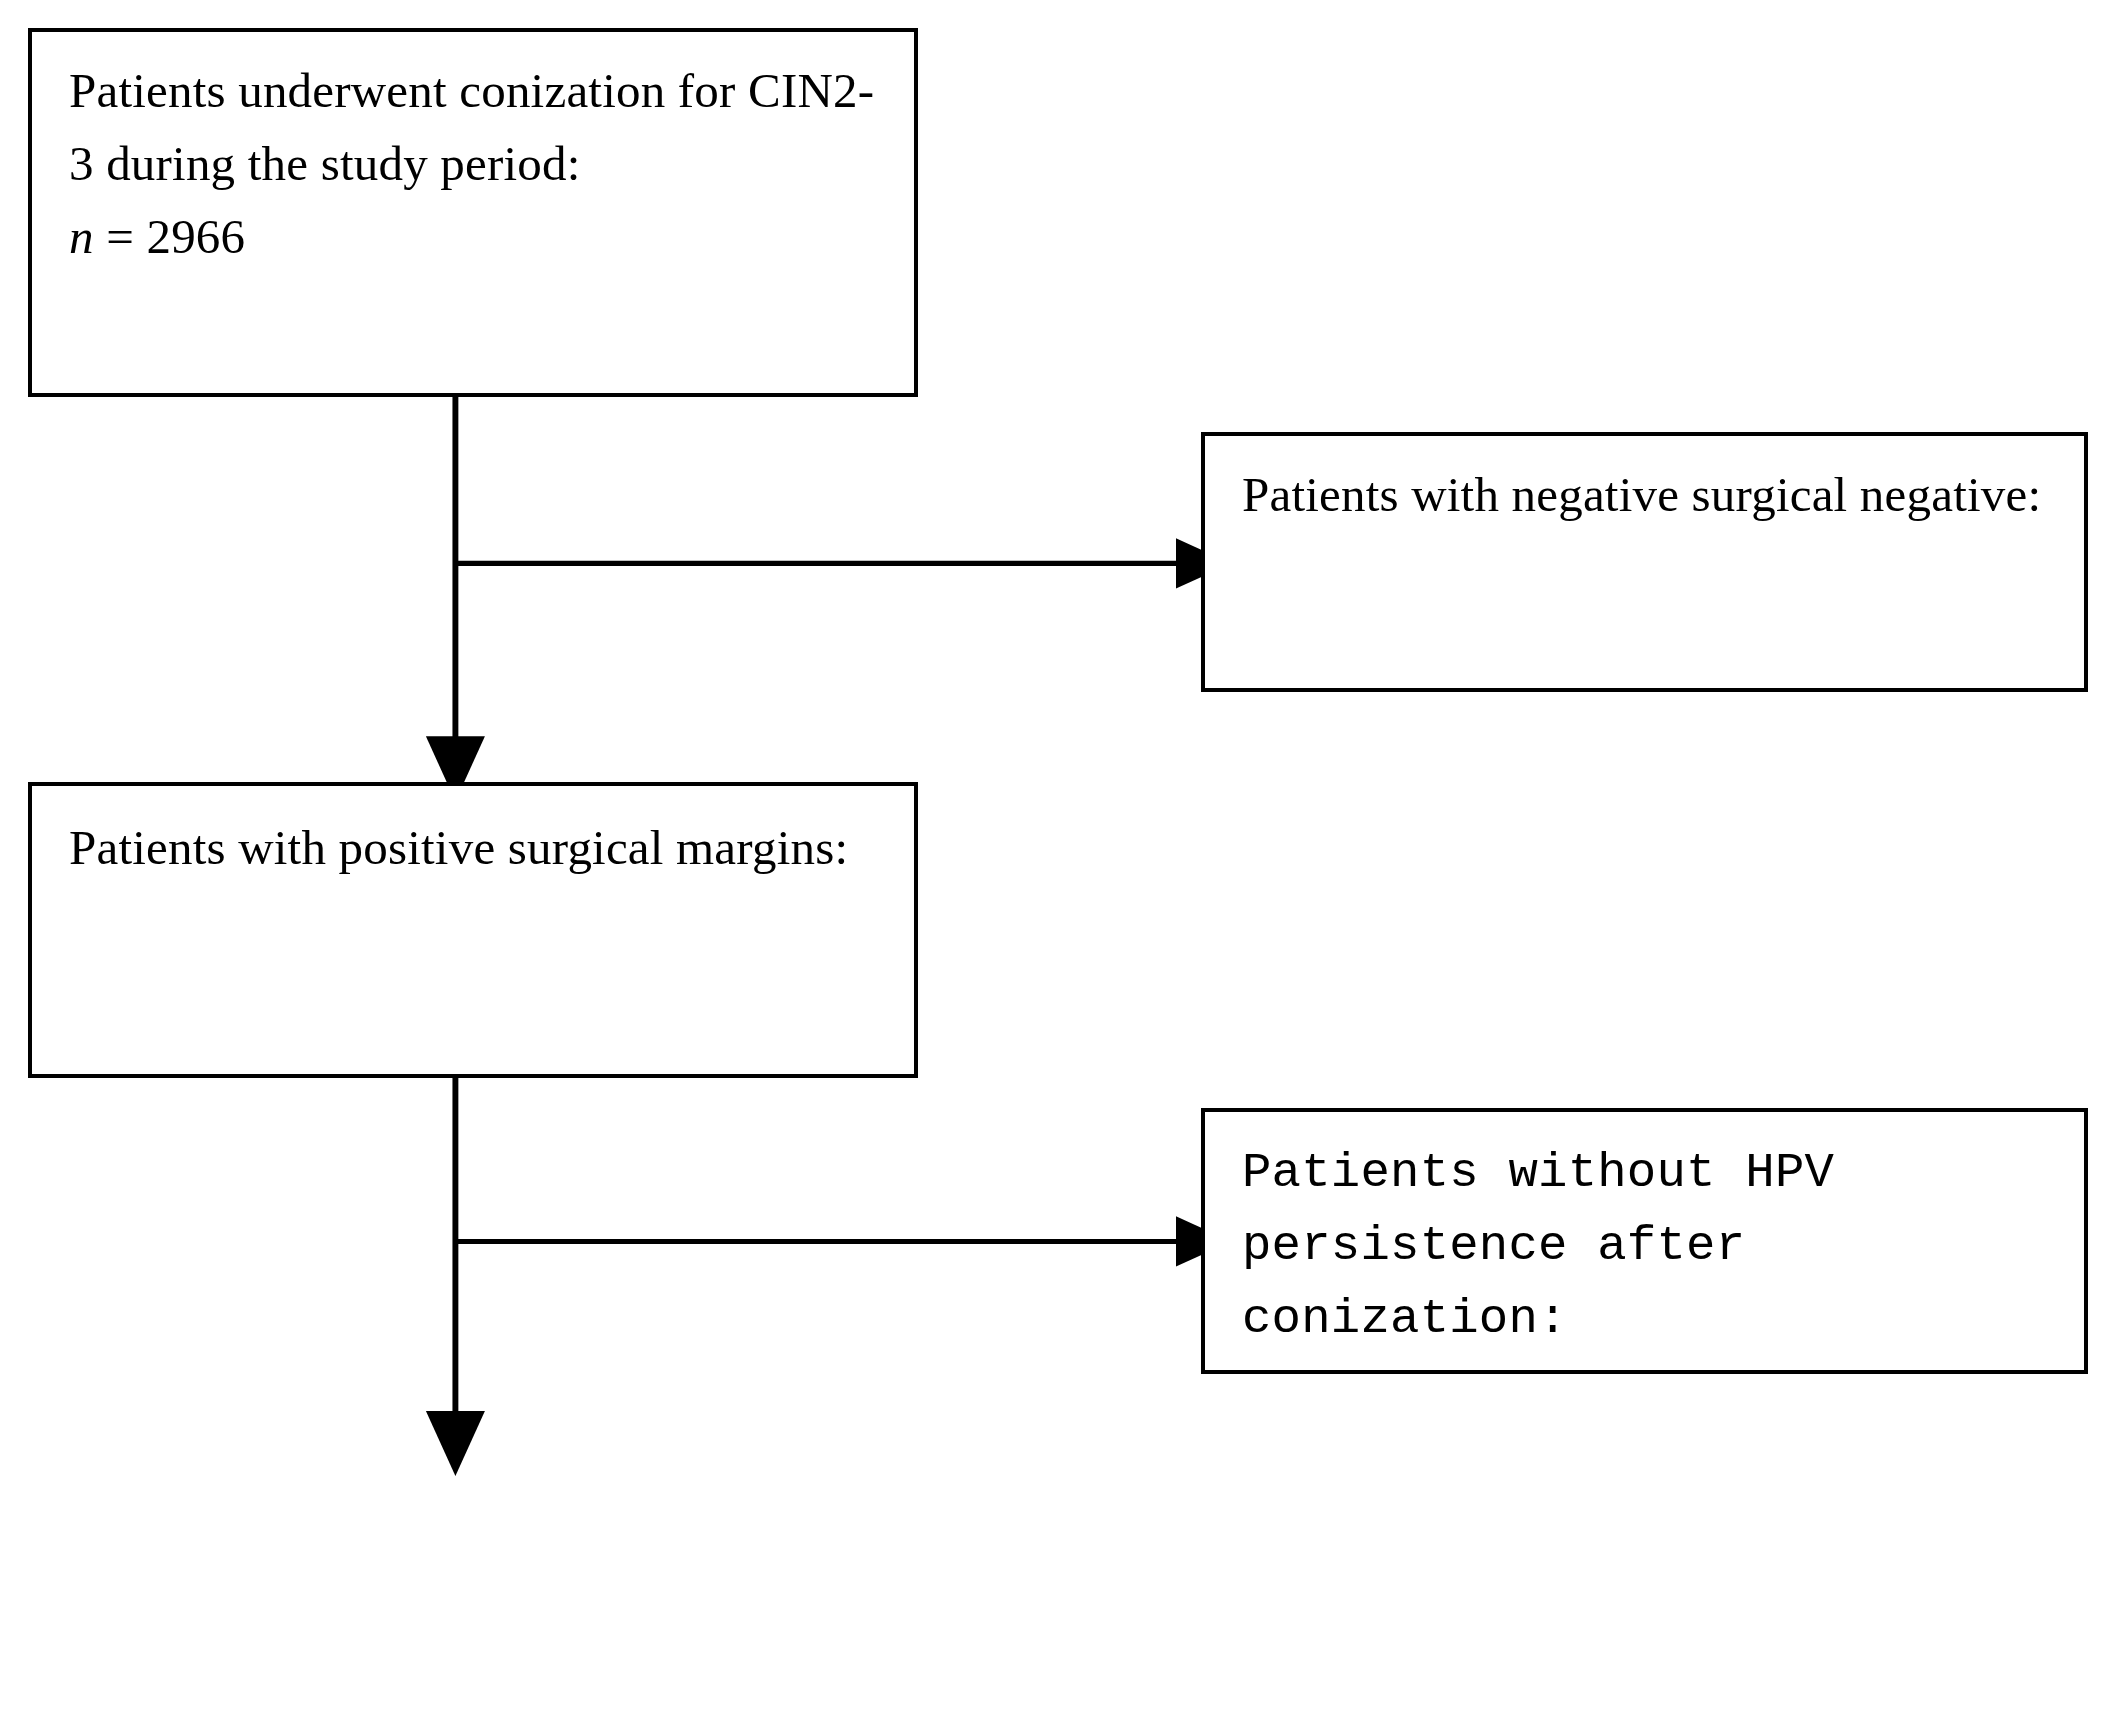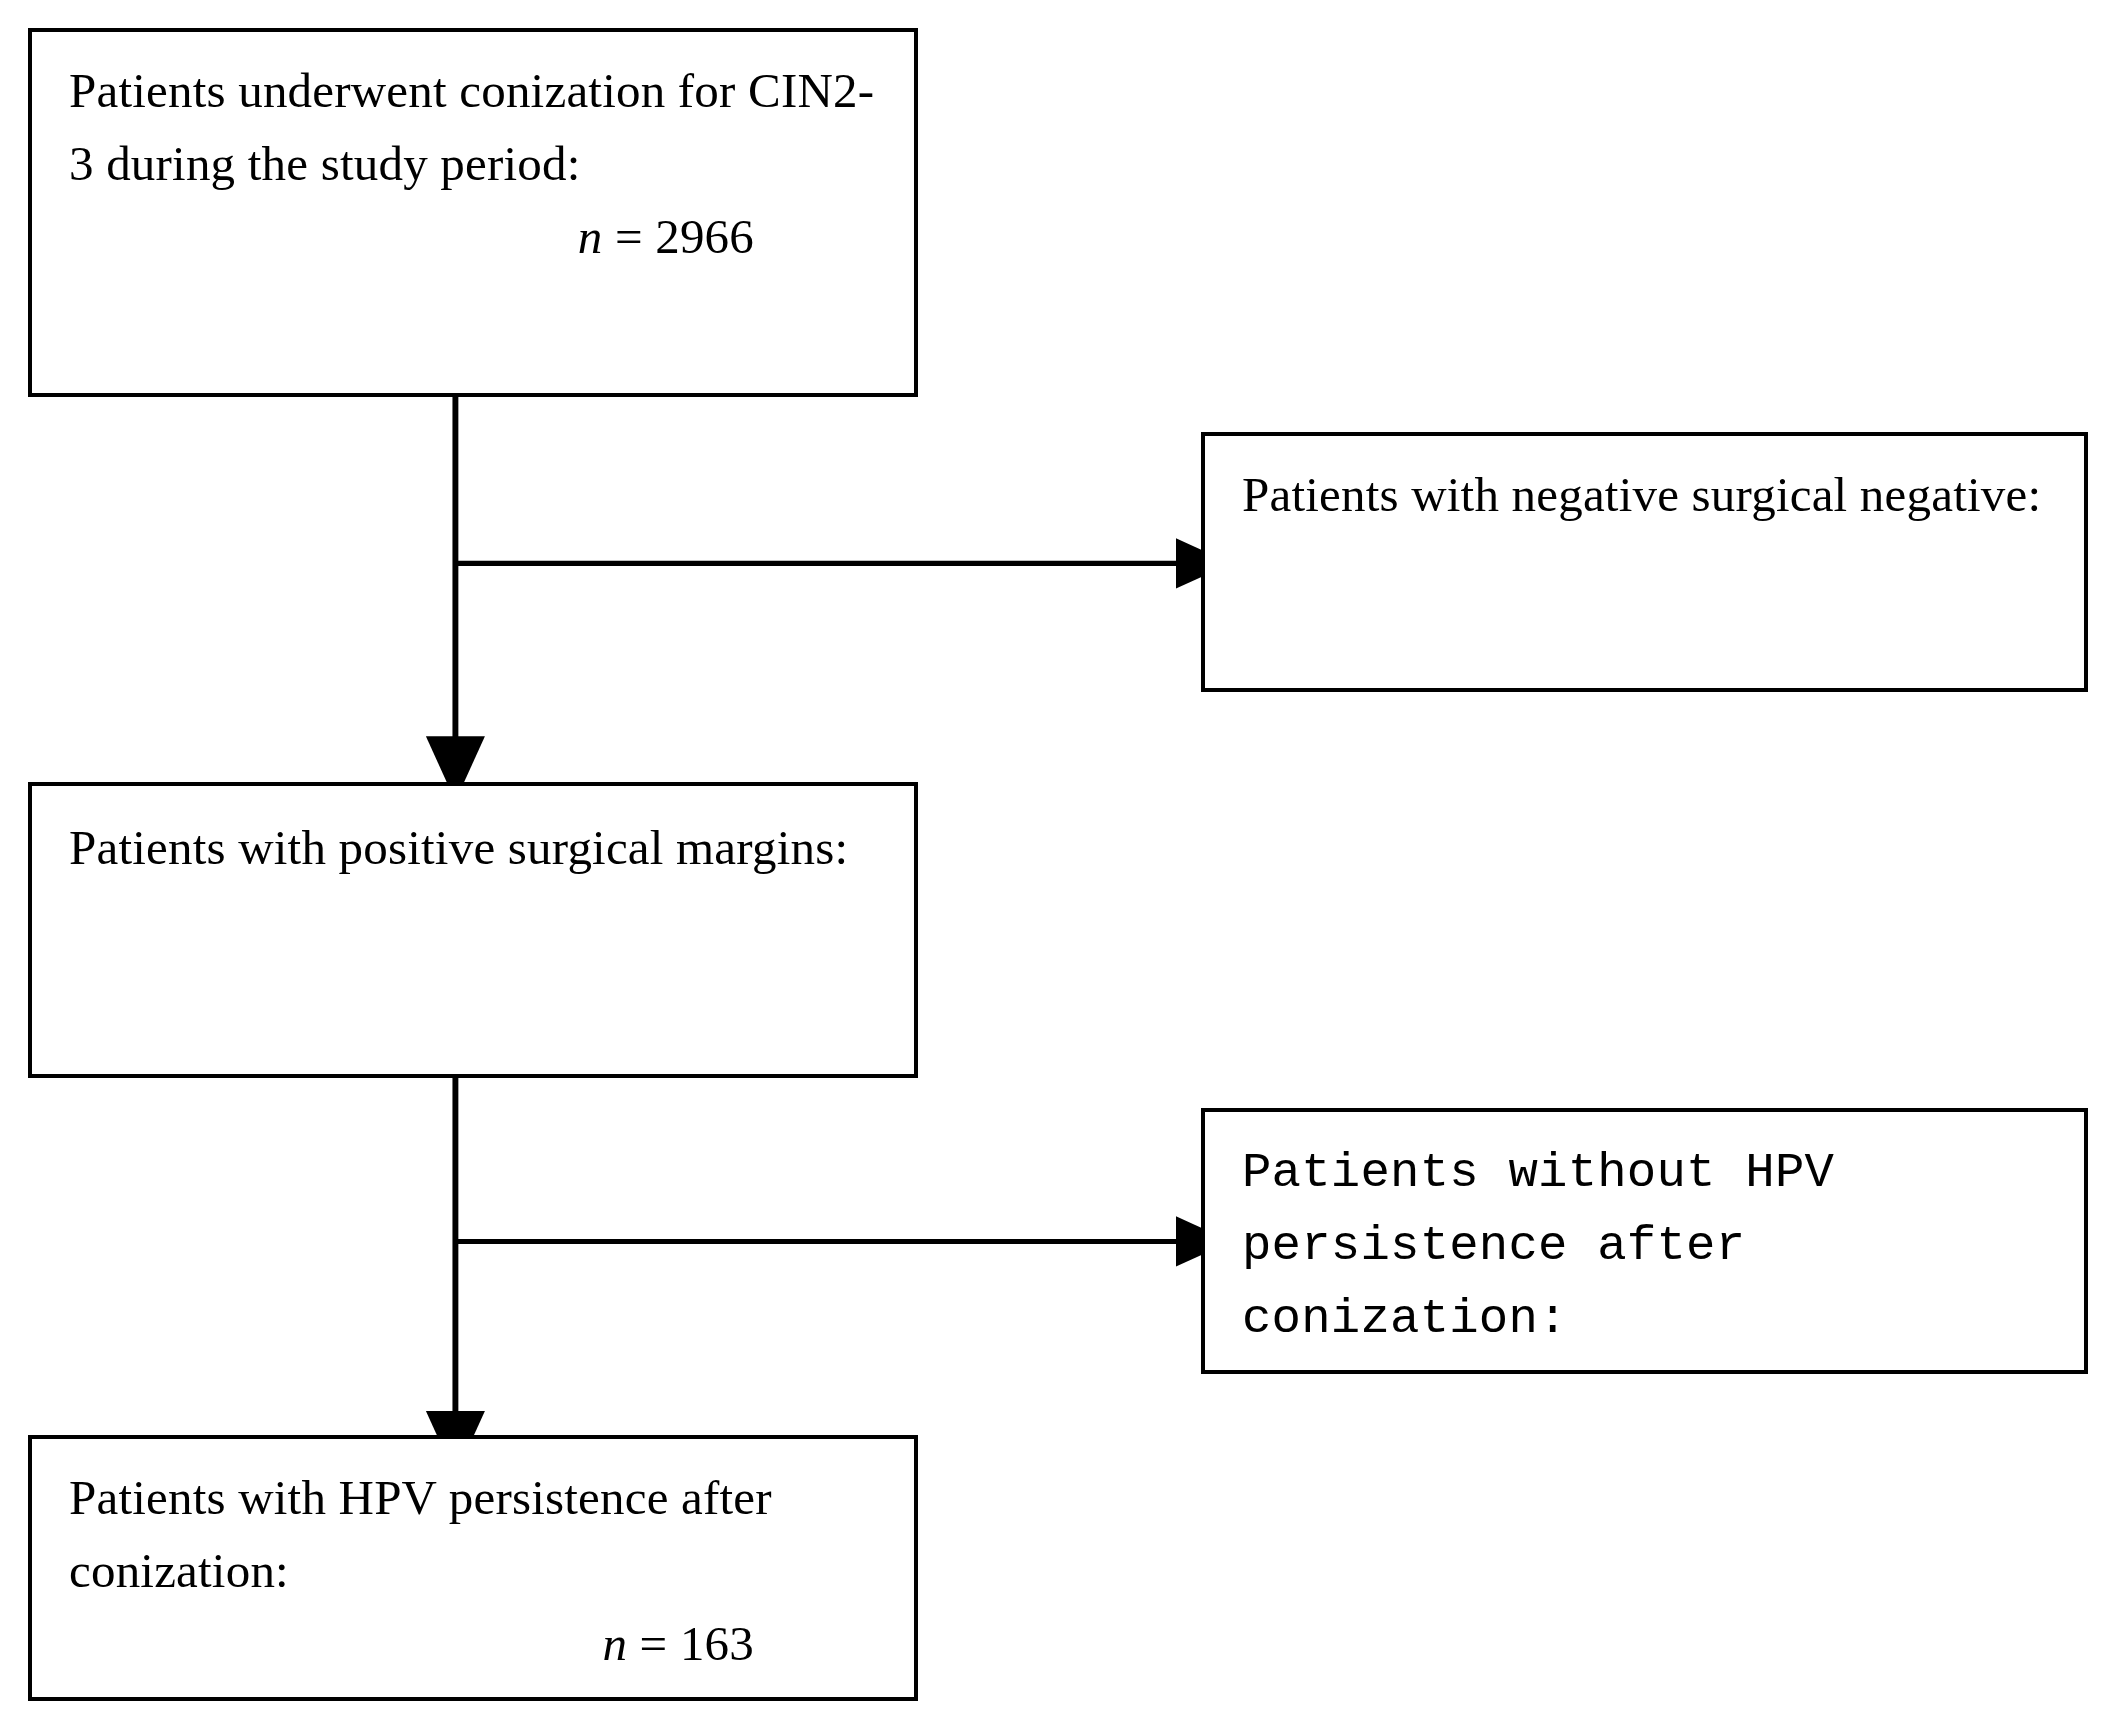--- a/index.html
+++ b/index.html
@@ -27,21 +27,21 @@
     left: 37px;
     right: 17px;
     top: 25px;
     font-size: 49px;
     line-height: 73px;
     text-align: left;
     letter-spacing: 0.2px;
   }
   .node-count {
     display: block;
-    text-align: right;
+    text-align: left;
     padding-right: 143px;
     white-space: nowrap;
   }
   .node-count .ital {
     font-style: italic;
   }
   svg.connectors {
     position: absolute;
     left: 0;
     top: 0;
@@ -109,21 +109,15 @@
       <span>Patients with positive surgical margins:</span>
     </div>
   </div>
 
   <div class="node-box" id="box-no-hpv">
     <div class="node-text">
       <span>Patients without HPV persistence after conization:</span>
     </div>
   </div>
 
-  <div class="node-box" id="box-hpv-persist">
-    <div class="node-text">
-      <span>Patients with HPV persistence after conization:</span>
-      <span class="node-count"><span class="ital">n</span>&nbsp;<span>=</span>&nbsp;<span>163</span></span>
-    </div>
-  </div>
 
 </div>
 
 
 </body></html>

